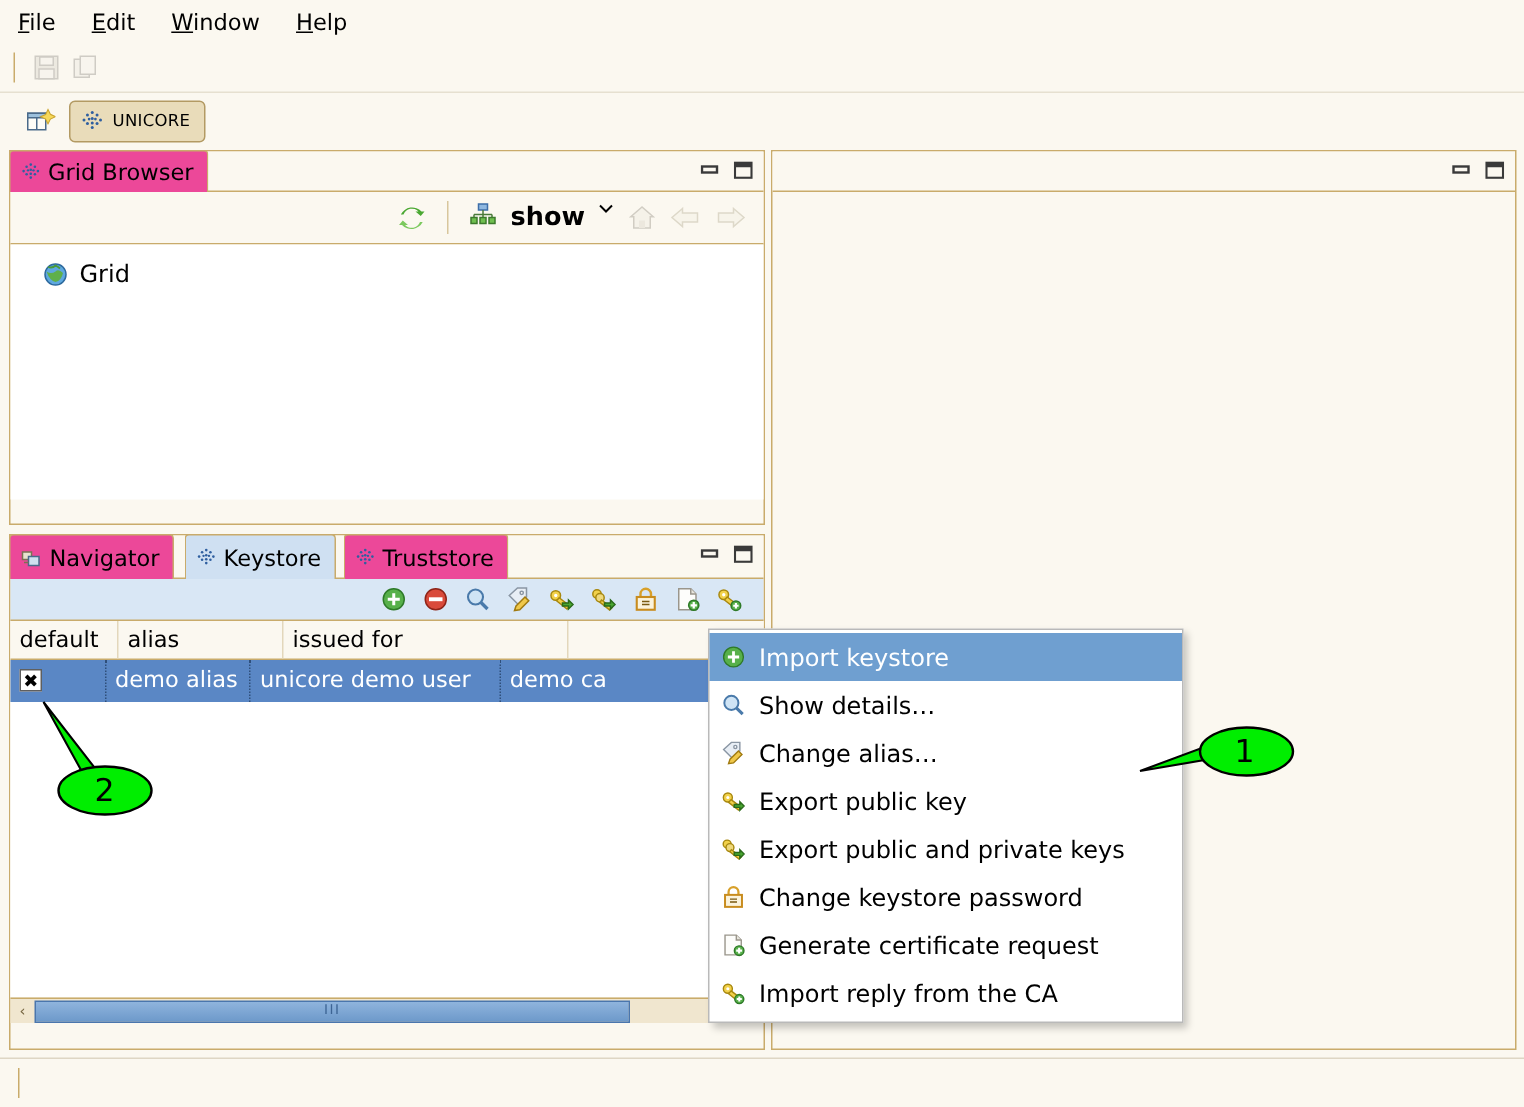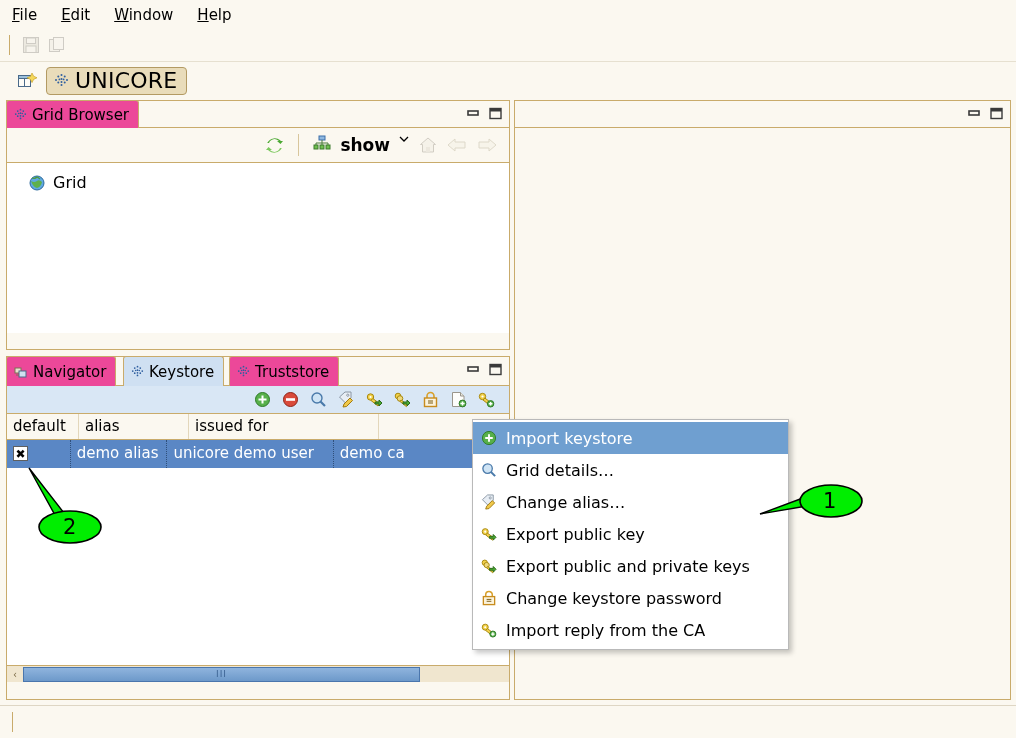--- a/index.html
+++ b/index.html
@@ -33,21 +33,21 @@
   .perspbar {
     position: absolute; left: 0; top: 62px; width: 1016px; height: 38px;
     background: #fbf8f0; display: flex; align-items: center; padding-left: 16px; gap: 8px;
   }
   .persp-open { width: 22px; height: 20px; display:flex; align-items:center; justify-content:center; }
   .persp-tab {
     display: flex; align-items: center; gap: 6px;
     background: #e9dcba; border: 1px solid #b39a63; border-radius: 4px;
     padding: 2px 9px 3px 7px; height: 28px;
   }
-  .persp-tab .lbl { font-size: 22px; color: #000; letter-spacing: .2px; }
+  .persp-tab .lbl { font-size: 11px; color: #000; letter-spacing: .2px; }
 
   
   .view { position: absolute; background: #fbf8f0; border: 1px solid #c9ab6b; }
   .view-tabrow { position: relative; height: 27px; background: #fbf8f0; border-bottom: 1px solid #c9ab6b; }
   .vtab {
     position: absolute; top: 0; height: 27px; display: flex; align-items: center; gap: 5px;
     padding: 0 9px 0 7px; border: 1px solid #c9ab6b; border-bottom: none;
     border-radius: 3px 3px 0 0; background: #fbf8f0; font-size: 15px; color: #000;
   }
   .vtab.active { background: #cfe0f2; }
@@ -461,21 +461,21 @@
       </span>
       <span>Import keystore</span>
     </div>
     <div class="ctxitem">
       <span class="ctxicon">
         <svg width="16" height="16" viewBox="0 0 17 17">
             <circle cx="7" cy="7" r="5" fill="#cfe4f5" stroke="#4a7aaa" stroke-width="1.4"></circle>
             <line x1="10.5" y1="10.5" x2="15" y2="15" stroke="#4a7aaa" stroke-width="2.2"></line>
           </svg>
       </span>
-      <span>Grid details…</span>
+      <span>Show details…</span>
     </div>
     <div class="ctxitem">
       <span class="ctxicon">
         <svg width="16" height="16" viewBox="0 0 17 17">
             <path d="M1.5 6 L7 1 l6 0 l0 6 l-5.5 5z" fill="#e8eef5" stroke="#8a96a4"></path>
             <circle cx="9.8" cy="4.2" r="1.1" fill="#fff" stroke="#8a96a4"></circle>
             <path d="M6 13 l6-6 l2.5 2.5 l-6 6 L5 16z" fill="#f0c84a" stroke="#a07a10"></path>
           </svg>
       </span>
       <span>Change alias…</span>
@@ -504,20 +504,31 @@
     </div>
     <div class="ctxitem">
       <span class="ctxicon">
         <svg width="16" height="16" viewBox="0 0 17 17">
             <path d="M5 7 V5 a3.5 3.5 0 0 1 7 0 V7" fill="none" stroke="#d8a02a" stroke-width="1.6"></path>
             <rect x="2.5" y="7" width="12" height="8.5" fill="#fbf3dc" stroke="#c88c1e" stroke-width="1.4"></rect>
             <path d="M6 10 l5 0 M6 12 l5 0" stroke="#7a5a10"></path>
           </svg>
       </span>
       <span>Change keystore password</span>
+    </div>
+    <div class="ctxitem">
+      <span class="ctxicon">
+        <svg width="16" height="16" viewBox="0 0 17 17">
+            <path d="M2.5 1.5 h8 l3.5 3.5 V15.5 H2.5z" fill="#fdfdfb" stroke="#9a968c"></path>
+            <path d="M10.5 1.5 v3.5 H14" fill="#e8e6de" stroke="#9a968c"></path>
+            <circle cx="12.5" cy="12.5" r="3.4" fill="#57b04a" stroke="#2e7a28"></circle>
+            <path d="M12.5 10.4v4.2M10.4 12.5h4.2" stroke="#fff" stroke-width="1.5"></path>
+          </svg>
+      </span>
+      <span>Generate certificate request</span>
     </div>
     <div class="ctxitem">
       <span class="ctxicon">
         <svg width="16" height="16" viewBox="0 0 17 17">
             <circle cx="4.5" cy="5.5" r="3.2" fill="#f2d14a" stroke="#a8880f"></circle>
             <circle cx="4.5" cy="5.5" r="1.1" fill="#fff"></circle>
             <path d="M6.8 7 L14 12.5 l-2 2 l-7-5.5z" fill="#f2d14a" stroke="#a8880f"></path>
             <circle cx="12.6" cy="12.8" r="3.2" fill="#57b04a" stroke="#2e7a28"></circle>
             <path d="M12.6 11v3.6M10.8 12.8h3.6" stroke="#fff" stroke-width="1.4"></path>
           </svg>

